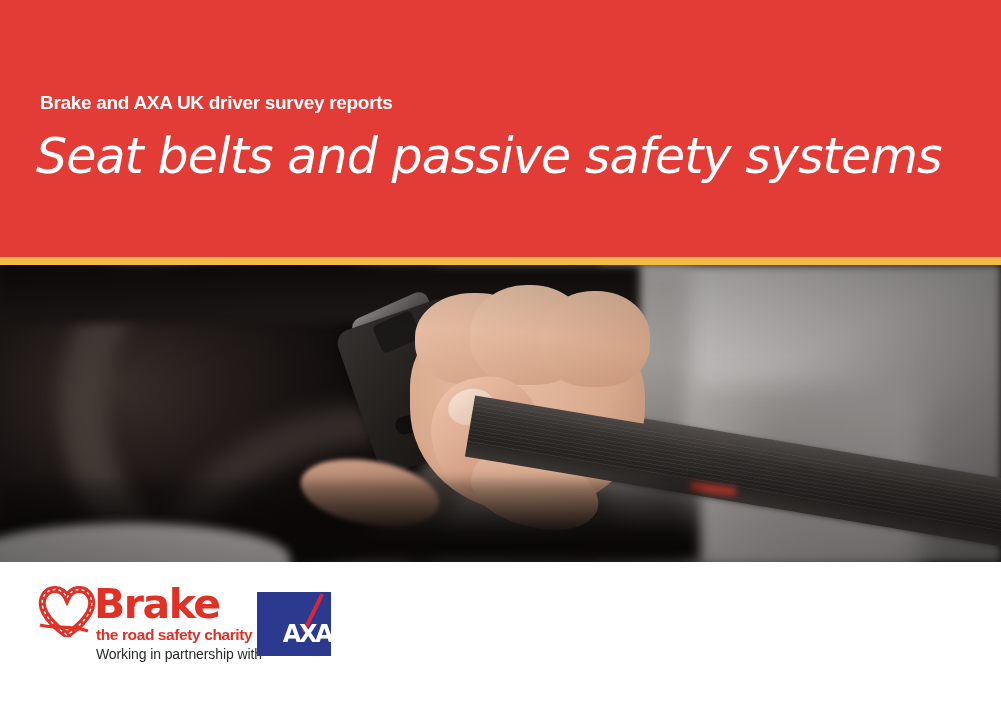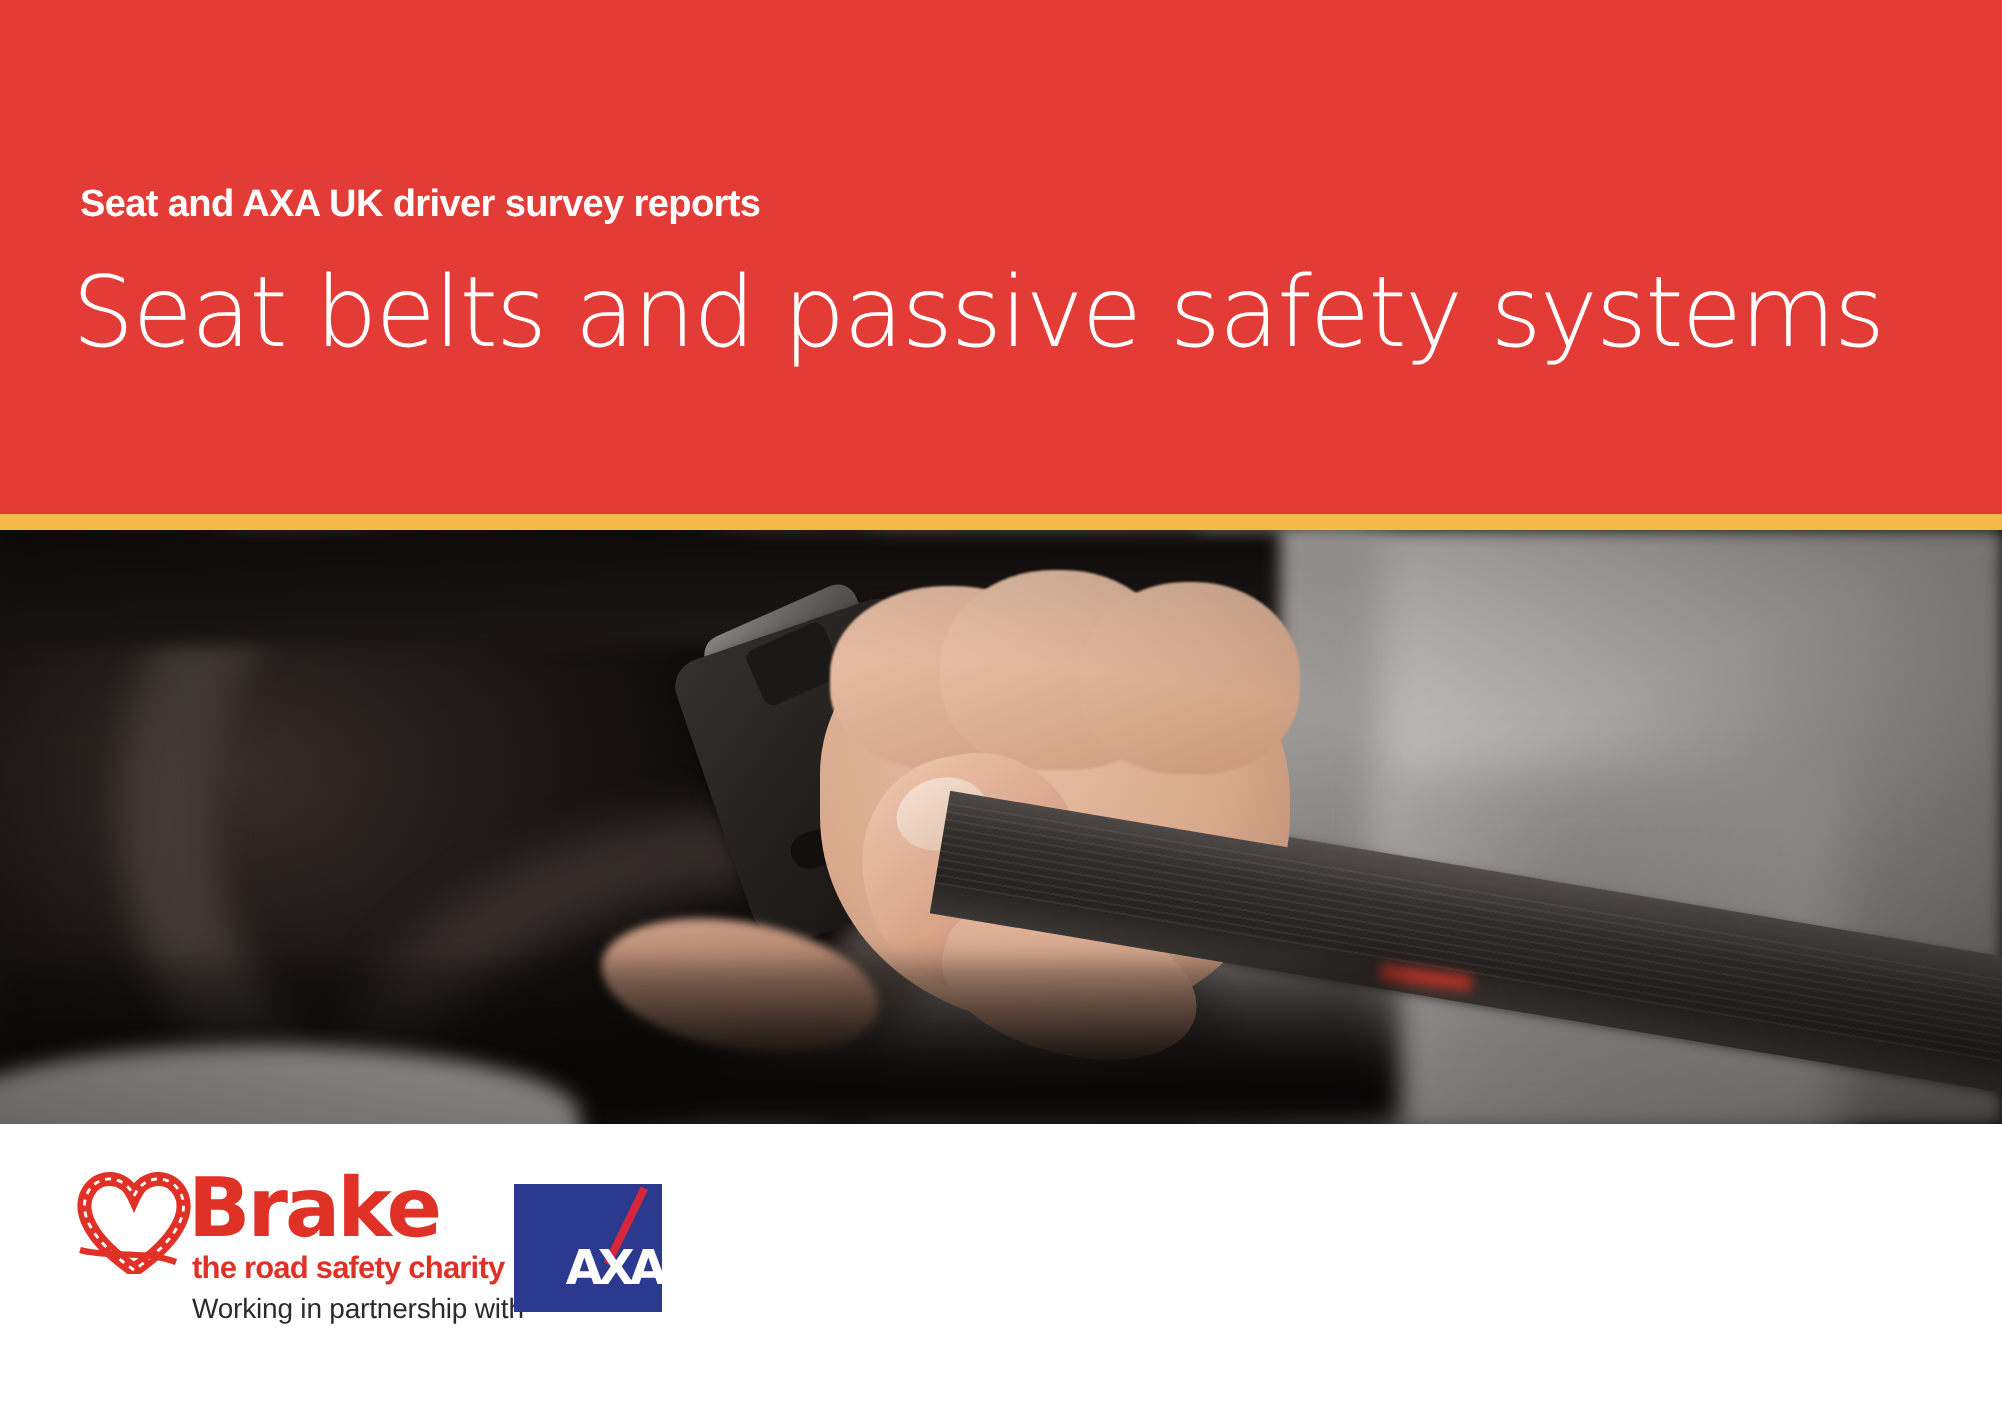--- a/index.html
+++ b/index.html
@@ -19,20 +19,21 @@
   .eyebrow{
     position:absolute;left:40px;top:92px;
     font-size:19px;font-weight:bold;color:#ffffff;
     letter-spacing:-0.3px;white-space:nowrap;
   }
   .title{
     position:absolute;left:36px;top:128px;
     font-size:49px;font-weight:350;color:#ffffff;
     letter-spacing:-0.9px;white-space:nowrap;
     font-family:"DejaVu Sans","Liberation Sans",sans-serif;
+    font-style:italic;
   }
   .divider-strip{
     position:absolute;left:0;top:257px;width:1001px;height:8px;
     background:#f5b946;
   }
 
   
   .photo{
     position:absolute;left:0;top:265px;width:1001px;height:297px;
     overflow:hidden;background:#14100f;
@@ -199,21 +200,21 @@
     color:#fff;font-size:24px;font-weight:bold;letter-spacing:-2.5px;
     font-family:"DejaVu Sans","Liberation Sans",sans-serif;
   }
 </style>
 </head>
 <body>
 
 <div class="page">
 
   <div class="header">
-    <div class="eyebrow">Seat and AXA UK driver survey reports</div>
+    <div class="eyebrow">Brake and AXA UK driver survey reports</div>
     <div class="title">Seat belts and passive safety systems</div>
   </div>
   <div class="divider-strip"></div>
 
   <div class="photo">
     <div class="ph-bg-right"></div>
     <div class="ph-bg-mid"></div>
     <div class="ph-shirt-fold"></div>
     <div class="ph-dark-left"></div>
     <div class="ph-wheel"></div>

